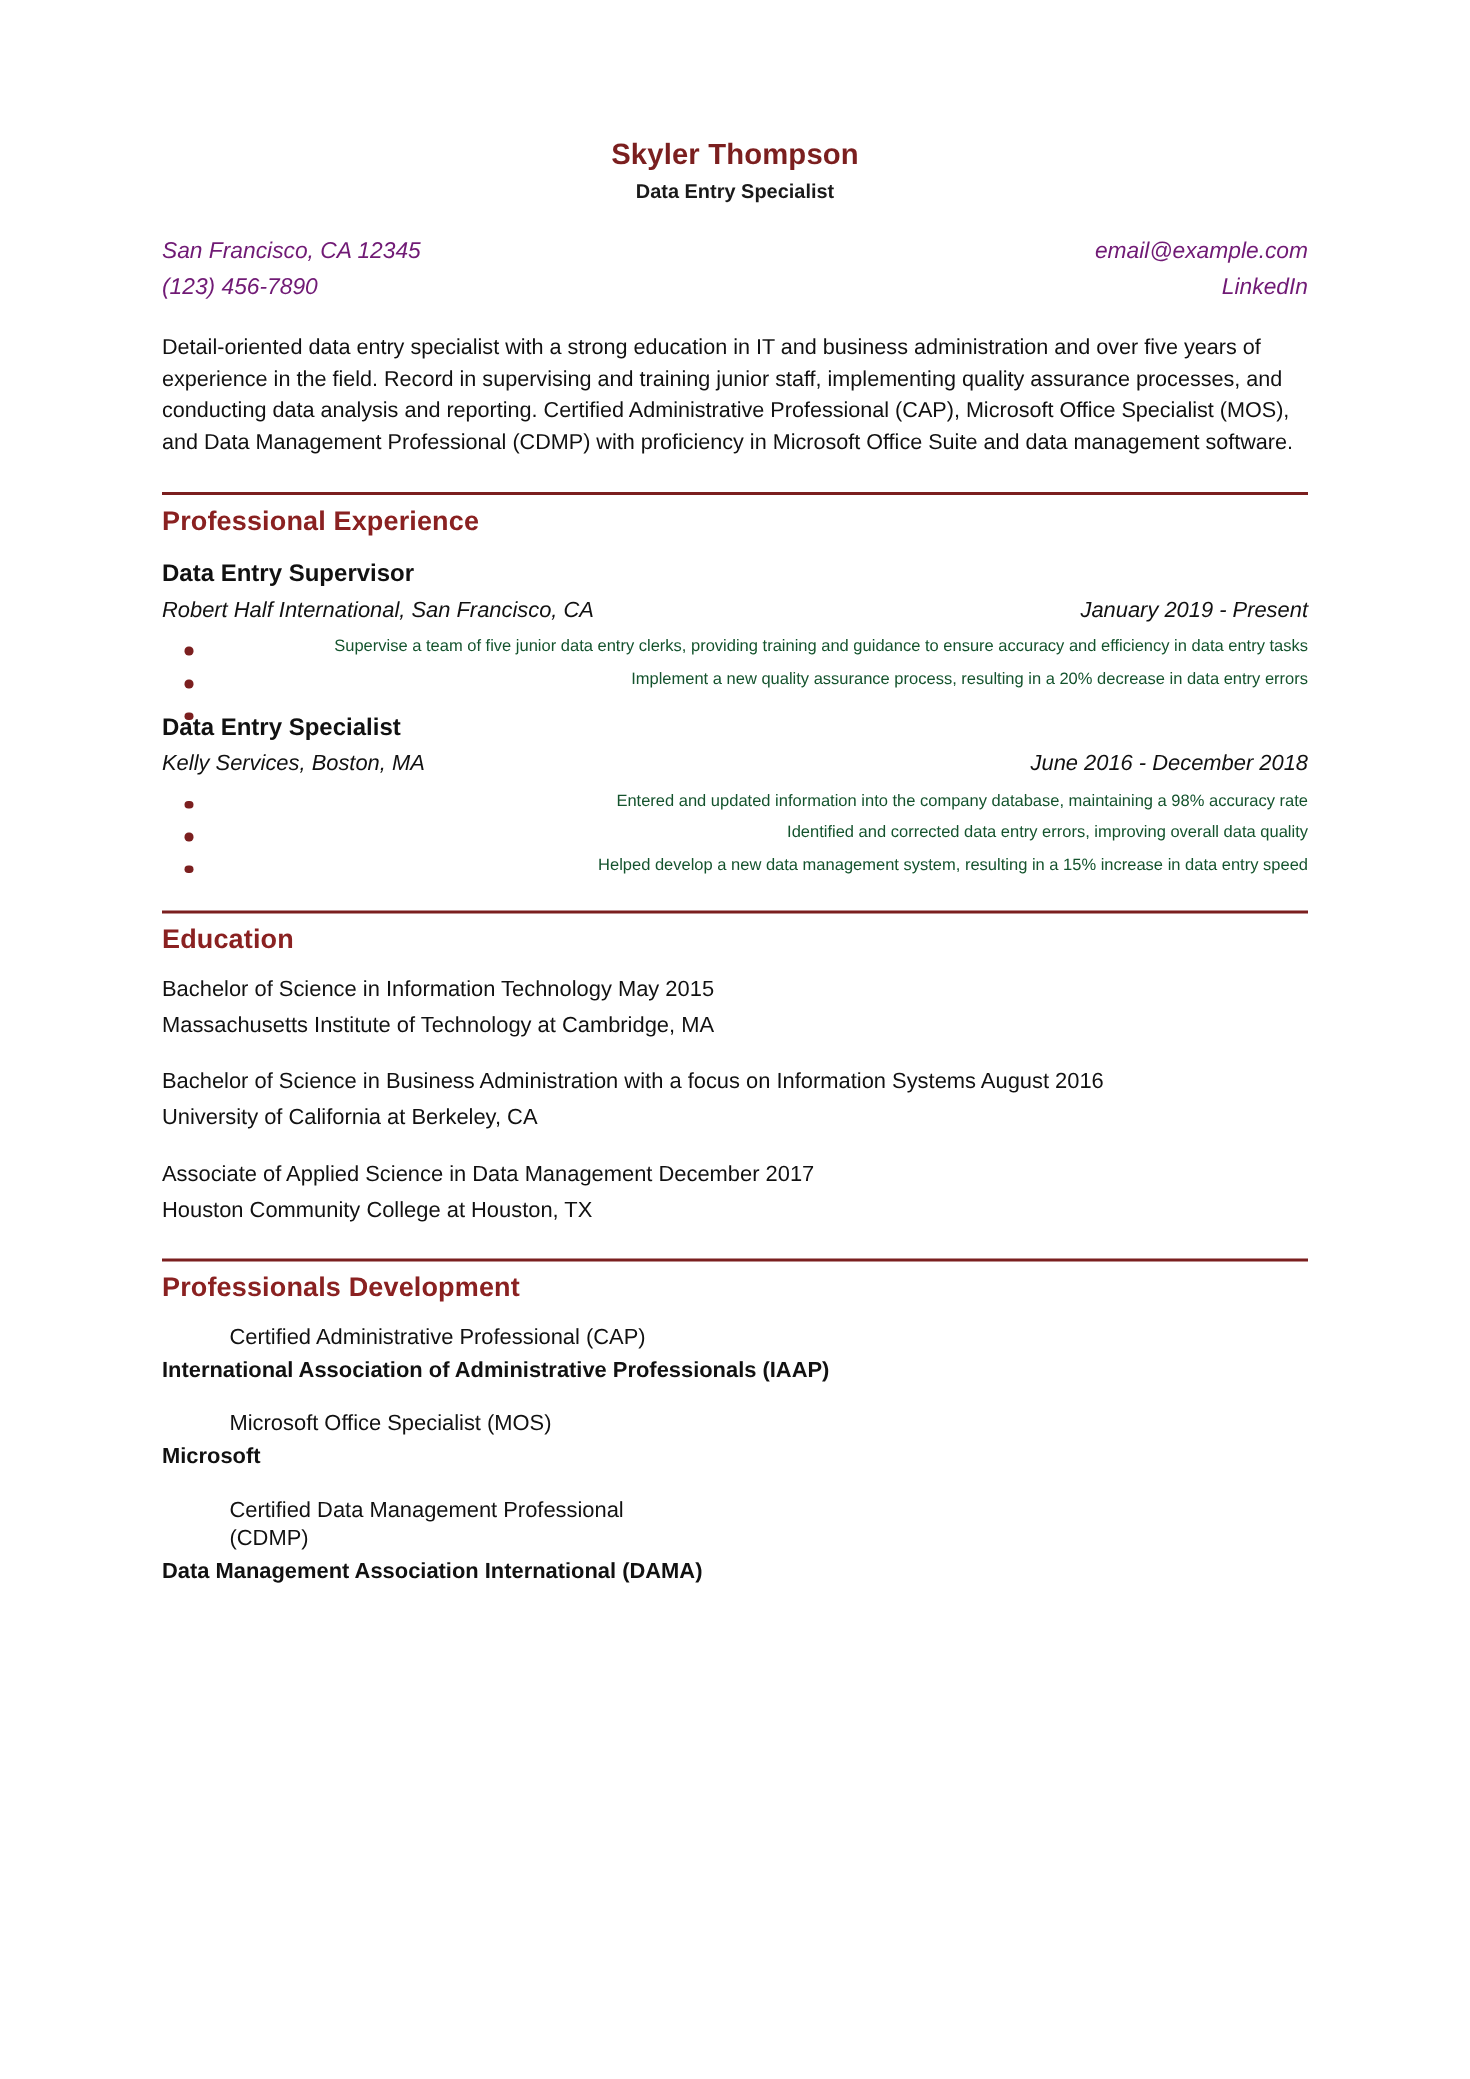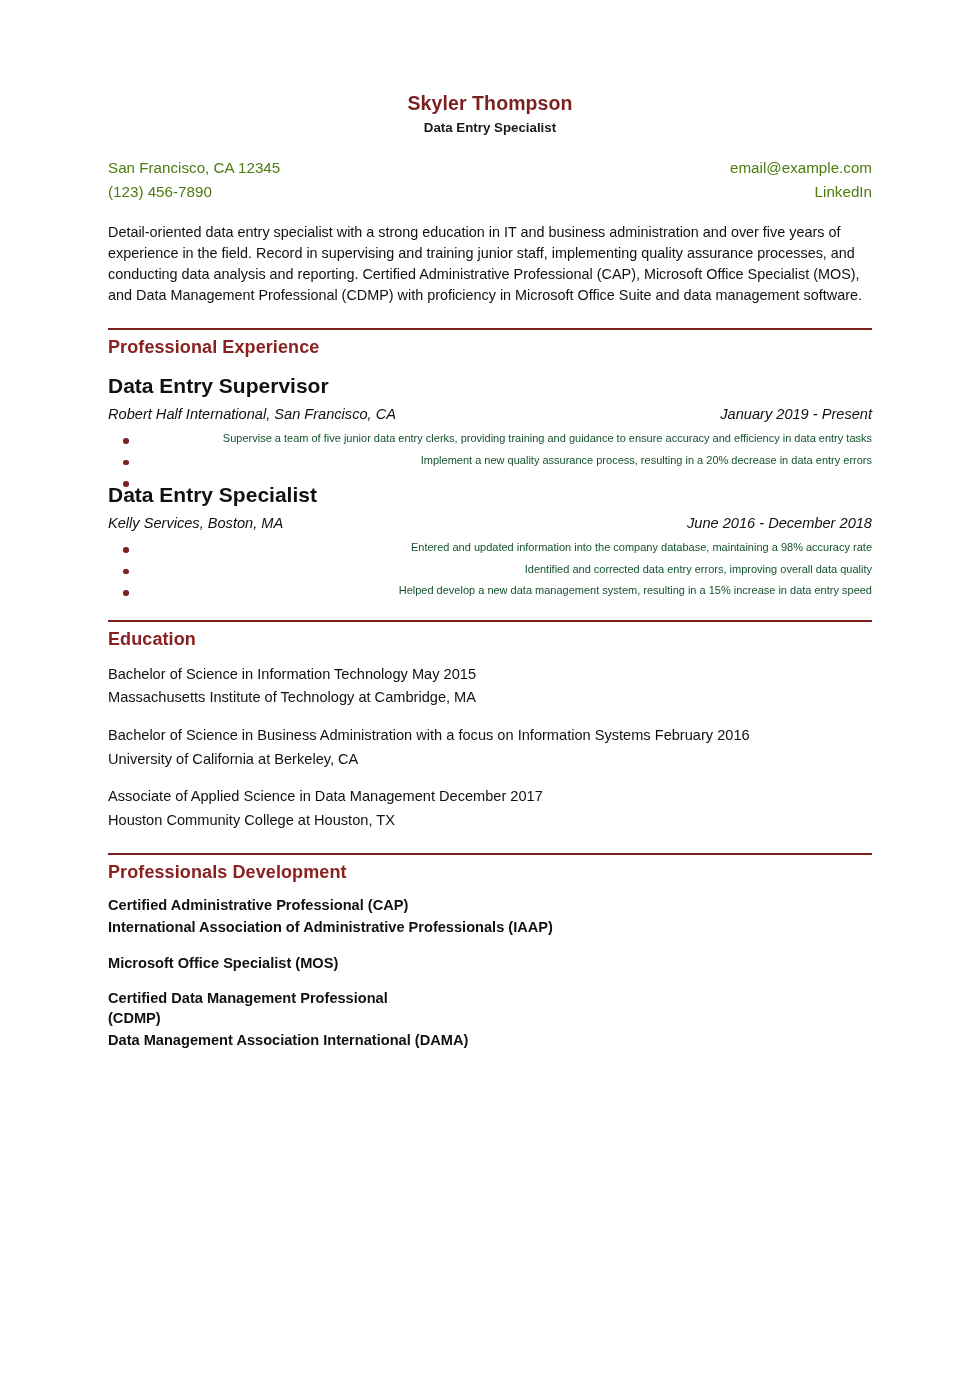--- a/index.html
+++ b/index.html
@@ -55,22 +55,23 @@
   
   .contact {
     margin-top: 20px;
   }
   .contact-row {
     display: flex;
     justify-content: space-between;
     align-items: flex-start;
     font-size: 15.2px;
     line-height: 1.0;
-    color: #4d7c0f;
+    color: #701a75;
     padding: 4px 0 5px 0;
+    font-style: italic;
   }
   .contact-row .left { text-align: left; }
   .contact-row .right { text-align: right; }
 
   
   .summary {
     margin-top: 18px;
     font-size: 14.4px;
     font-weight: normal;
     line-height: 1.45;
@@ -95,21 +96,21 @@
     line-height: 1.25;
     letter-spacing: .1px;
     margin-bottom: 2px;
   }
 
   
   .job {
     margin-top: 14px;
   }
   .job-title {
-    font-size: 21px;
+    font-size: 16px;
     font-weight: bold;
     color: #111111;
     line-height: 1.35;
   }
   .job-meta {
     display: flex;
     justify-content: space-between;
     align-items: baseline;
     font-size: 14.6px;
     font-style: italic;
@@ -160,24 +161,25 @@
     color: #111111;
     margin-top: 3px;
   }
 
   
   .pd-list { margin-top: 13px; }
   .pd-item { margin-bottom: 16px; }
   .pd-item:last-child { margin-bottom: 0; }
   .pd-name {
     font-size: 14.6px;
-    font-weight: bold;
+    font-weight: normal;
     line-height: 1.35;
     color: #111111;
     white-space: pre-line;
+    margin-left: 45px;
   }
   .pd-org {
     font-size: 14.6px;
     font-weight: bold;
     line-height: 1.35;
     color: #111111;
     margin-top: 2px;
   }
 </style>
 </head>
@@ -238,41 +240,42 @@
     <div class="section">
       <div class="section-rule"></div>
       <div class="section-title">Education</div>
 
       <div class="edu-list">
         <div class="edu-item">
           <div class="edu-degree">Bachelor of Science in Information Technology May 2015</div>
           <div class="edu-school">Massachusetts Institute of Technology at Cambridge, MA</div>
         </div>
         <div class="edu-item">
-          <div class="edu-degree">Bachelor of Science in Business Administration with a focus on Information Systems February 2016</div>
+          <div class="edu-degree">Bachelor of Science in Business Administration with a focus on Information Systems August 2016</div>
           <div class="edu-school">University of California at Berkeley, CA</div>
         </div>
         <div class="edu-item">
           <div class="edu-degree">Associate of Applied Science in Data Management December 2017</div>
           <div class="edu-school">Houston Community College at Houston, TX</div>
         </div>
       </div>
     </div>
 
     <div class="section">
       <div class="section-rule"></div>
       <div class="section-title">Professionals Development</div>
 
       <div class="pd-list">
         <div class="pd-item">
           <div class="pd-name">Certified Administrative Professional (CAP)</div>
           <div class="pd-org">International Association of Administrative Professionals (IAAP)</div>
         </div>
         <div class="pd-item">
           <div class="pd-name">Microsoft Office Specialist (MOS)</div>
+          <div class="pd-org">Microsoft</div>
         </div>
         <div class="pd-item">
           <div class="pd-name">Certified Data Management Professional
 (CDMP)</div>
           <div class="pd-org">Data Management Association International (DAMA)</div>
         </div>
       </div>
     </div>
 
   </div>

